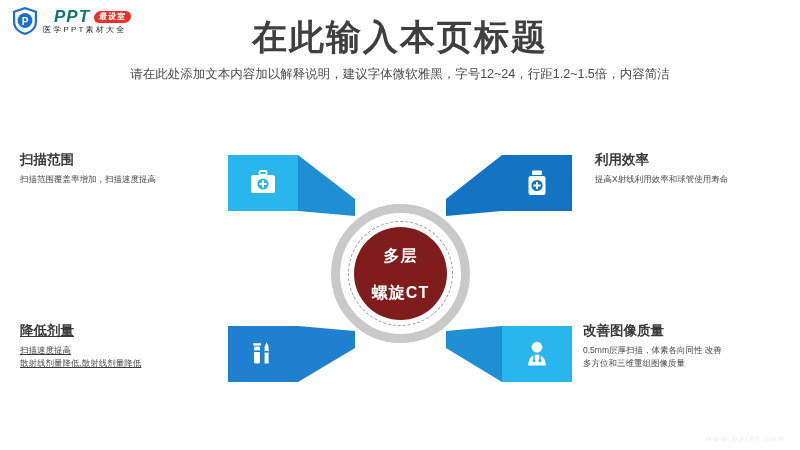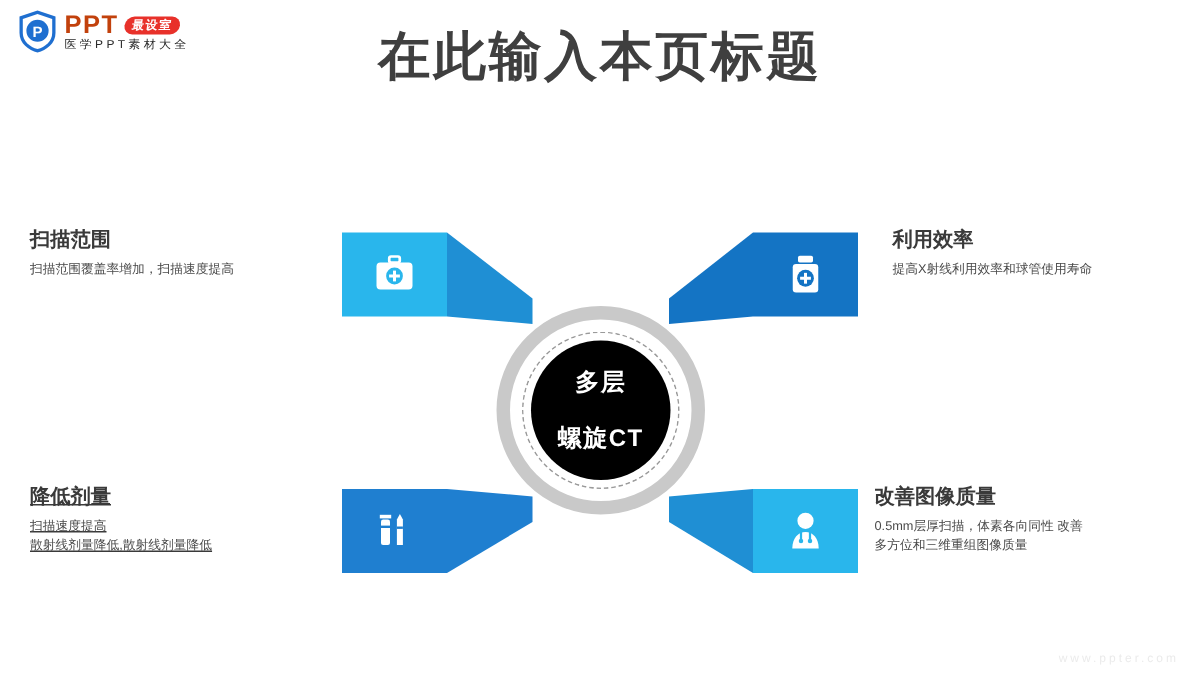--- a/index.html
+++ b/index.html
@@ -29,23 +29,25 @@
     width: 26px;
     height: 30px;
     position: relative;
   }
   .logo-shield svg { display:block; }
   .logo-text { display: flex; flex-direction: column; gap: 1px; }
   .logo-row1 { display: flex; align-items: center; gap: 4px; }
   .logo-ppt {
     font-size: 17px;
     font-weight: bold;
-    color: #c2410c;
+    font-style: italic;
+    color: #0f766e;
     letter-spacing: 1px;
     line-height: 1;
+    margin-left: 11px;
   }
   .logo-badge {
     background: #e8312a;
     color: #ffffff;
     font-size: 8px;
     font-weight: bold;
     padding: 2px 5px 2px 5px;
     border-radius: 7px;
     letter-spacing: 1px;
     line-height: 1;
@@ -108,21 +110,21 @@
     border: 1px dashed #9a9a9a;
     box-sizing: border-box;
   }
   .hub-inner {
     position: absolute;
     left: 23px;
     top: 23px;
     right: 23px;
     bottom: 23px;
     border-radius: 50%;
-    background: #000000;
+    background: #7f1d1d;
     display: flex;
     flex-direction: column;
     align-items: center;
     justify-content: center;
     gap: 18px;
   }
   .hub-inner span {
     color: #ffffff;
     font-size: 16px;
     font-weight: bold;
@@ -206,20 +208,21 @@
     <div class="logo-row1">
       <span class="logo-ppt">PPT</span>
       <span class="logo-badge">最设室</span>
     </div>
     <div class="logo-sub">医学PPT素材大全</div>
   </div>
 </div>
 
 <div class="page-title">在此输入本页标题</div>
 <div class="subtitle">
+  <div>请在此处添加文本内容加以解释说明，建议字体微软雅黑，字号12~24，行距1.2~1.5倍，内容简洁</div>
 </div>
 
 <svg class="tails" viewBox="0 0 800 450">
 
   <polygon points="298,155 355,199 355,216 298,211" fill="#1f8fd4"></polygon>
 
   <polygon points="502,155 502,211 446,216 446,199" fill="#1474c4"></polygon>
 
   <polygon points="298,326 355,331 355,348 298,382" fill="#1f7fd0"></polygon>
 

